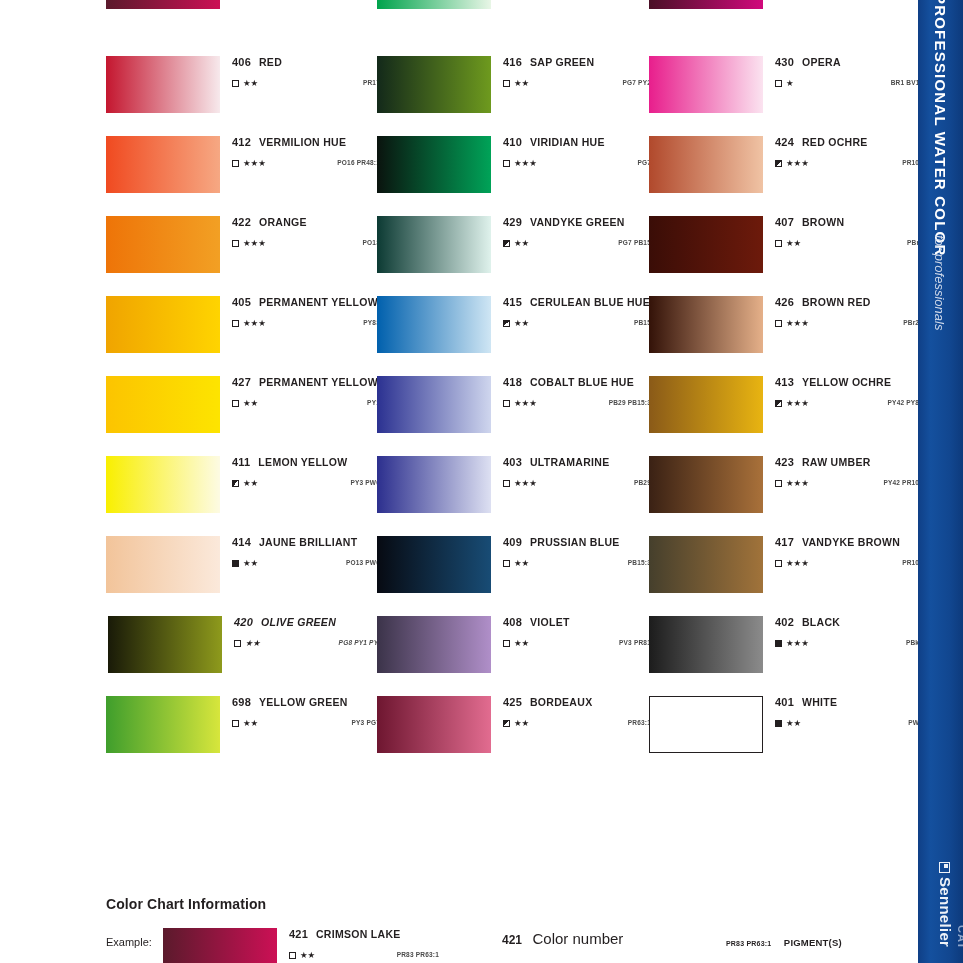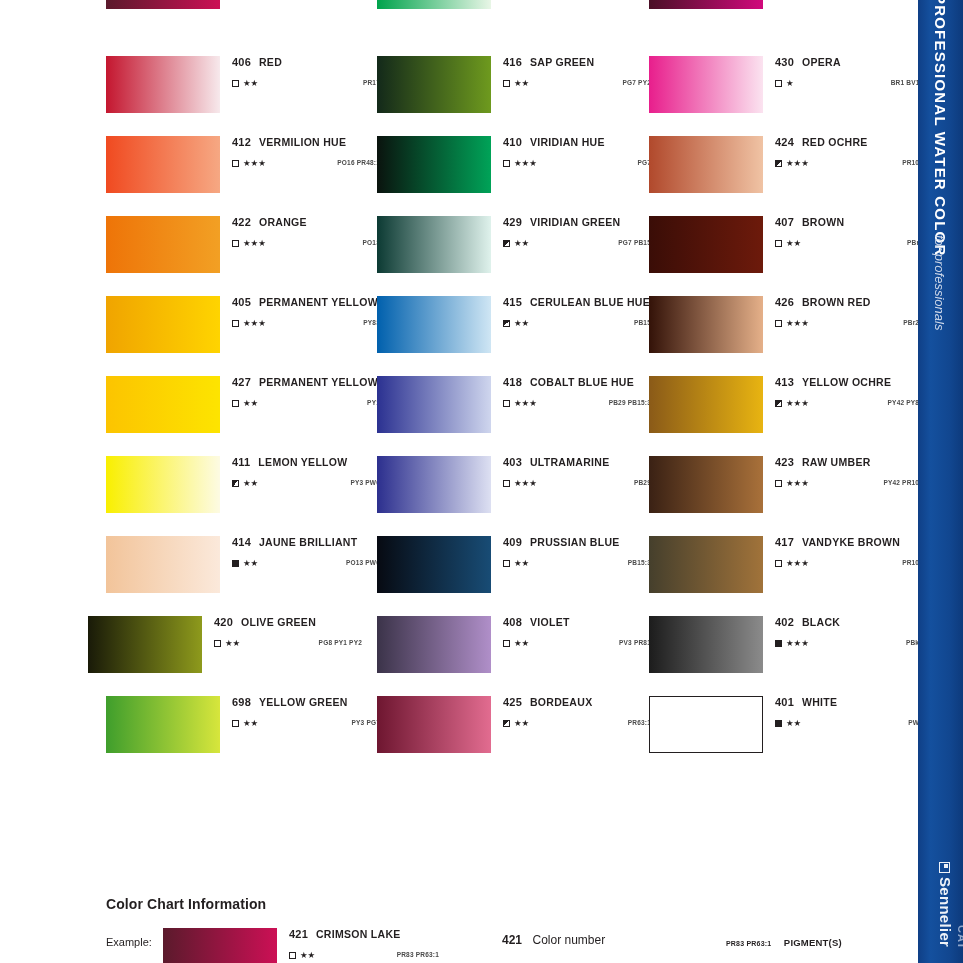--- a/index.html
+++ b/index.html
@@ -110,21 +110,21 @@
     font-size:14px;font-weight:bold;color:#231f20;letter-spacing:.1px;margin:0 0 10px 0;
   }
   .example-row{position:relative;height:56px;}
   .ex-label{
     position:absolute;left:0;top:14px;font-size:11px;color:#231f20;
   }
   .ex-swatch{position:absolute;left:57px;top:6px;width:114px;height:50px;}
   .ex-info{position:absolute;left:183px;top:6px;width:150px;}
   .legend{position:absolute;left:396px;top:8px;}
   .legend-num{font-size:12px;font-weight:bold;color:#231f20;}
-  .legend-txt{font-size:12px;color:#231f20;margin-left:6px;}
+  .legend-txt{font-size:15px;color:#231f20;margin-left:6px;}
   .legend2{position:absolute;left:620px;top:10px;white-space:nowrap;}
   .legend2-code{font-size:7px;font-weight:bold;color:#231f20;letter-spacing:.2px;}
   .legend2-txt{font-size:9.5px;font-weight:bold;color:#231f20;margin-left:8px;letter-spacing:.2px;}
 </style>
 </head>
 <body>
 
 <div class="page">
 
   <div class="grid">
@@ -236,21 +236,21 @@
             <span class="stars">★★★</span>
             <span class="pig">PO13</span>
           </div>
         </div>
       </div>
       <div class="cell" style="left: 377px; top: 216px;">
         <div class="swatch" style="background: linear-gradient(to right, rgb(12, 58, 51) 0%, rgb(223, 242, 236) 100%);"></div>
         <div class="info">
           <div class="row1">
             <span class="num">429</span>
-            <span class="name">VIRIDIAN GREEN</span>
+            <span class="name">VANDYKE GREEN</span>
           </div>
           <div class="row2">
             <span class="sq half"></span>
             <span class="stars">★★</span>
             <span class="pig">PG7 PB15</span>
           </div>
         </div>
       </div>
       <div class="cell" style="left: 649px; top: 216px;">
         <div class="swatch" style="background: linear-gradient(to right, rgb(58, 13, 7) 0%, rgb(109, 26, 11) 100%);"></div>
@@ -427,21 +427,21 @@
             <span class="num">417</span>
             <span class="name">VANDYKE BROWN</span>
           </div>
           <div class="row2">
             <span class="sq"></span>
             <span class="stars">★★★</span>
             <span class="pig">PR101</span>
           </div>
         </div>
       </div>
-      <div class="cell" style="left: 88px; top: 616px;">
+      <div class="cell" style="left: 108px; top: 616px; font-style: italic;">
         <div class="swatch" style="background: linear-gradient(to right, rgb(25, 26, 8) 0%, rgb(142, 154, 28) 100%);"></div>
         <div class="info">
           <div class="row1">
             <span class="num">420</span>
             <span class="name">OLIVE GREEN</span>
           </div>
           <div class="row2">
             <span class="sq"></span>
             <span class="stars">★★</span>
             <span class="pig">PG8 PY1 PY2</span>

